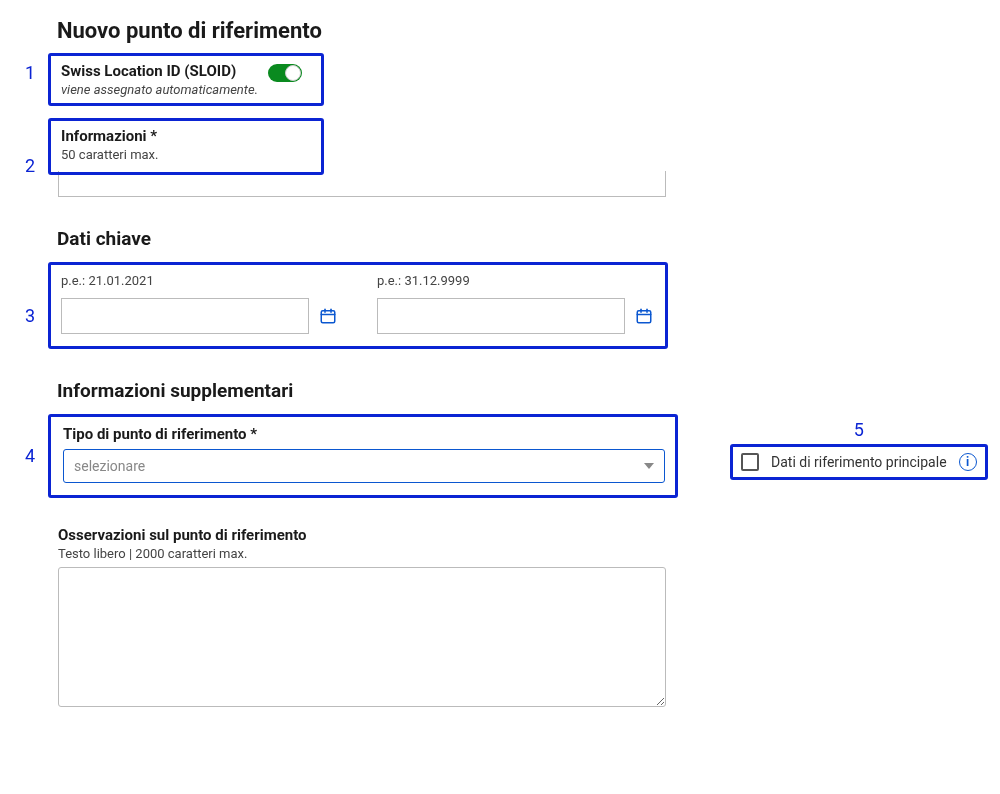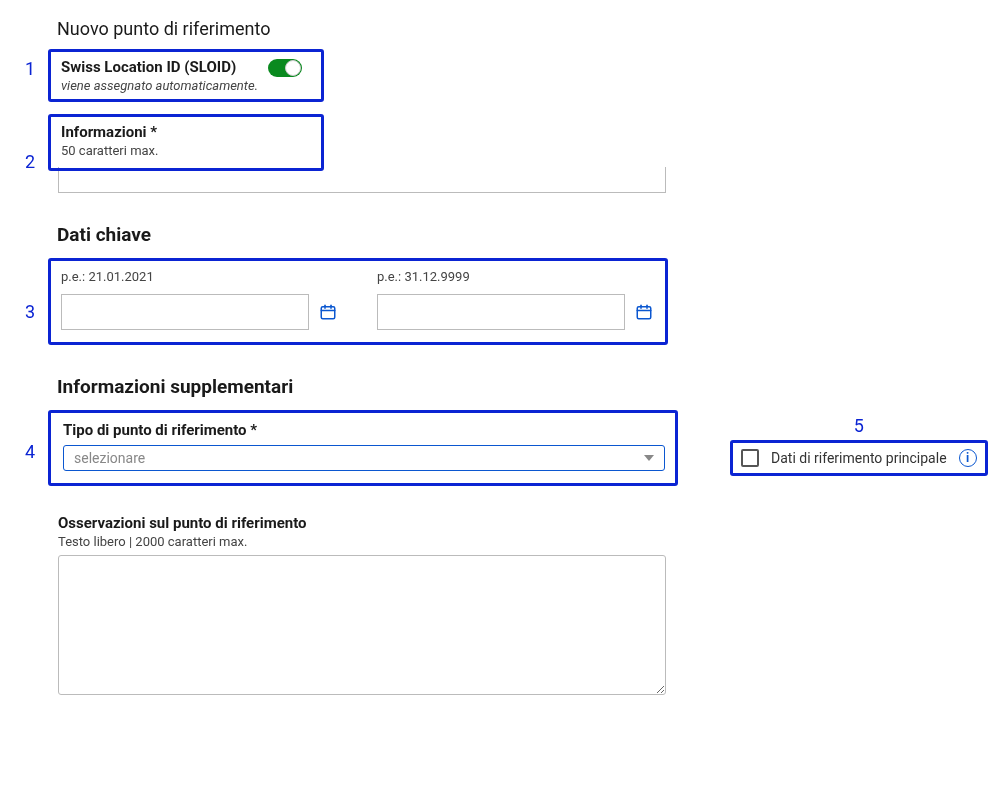--- a/index.html
+++ b/index.html
@@ -5,22 +5,22 @@
   * { box-sizing: border-box; }
   body {
     margin: 0;
     padding: 18px 0 30px 40px;
     font-family: -apple-system, BlinkMacSystemFont, "Segoe UI", Roboto, Arial, sans-serif;
     color: #1a1a1a;
     background: #fff;
     width: 1000px;
   }
   .page-title {
-    font-size: 18px;
-    font-weight: 400;
+    font-size: 22px;
+    font-weight: 700;
     margin: 0 0 10px 17px;
   }
   .section-title {
     font-size: 19px;
     font-weight: 700;
     margin: 30px 0 12px 17px;
   }
   .field-label {
     font-size: 15px;
     font-weight: 700;
@@ -44,21 +44,21 @@
   .date-input {
     width: 248px;
     height: 36px;
     border: 1px solid #bbb;
     background: #fff;
     padding: 4px 8px;
     font-size: 14px;
   }
   .select-input {
     width: 602px;
-    height: 26px;
+    height: 34px;
     border: 1px solid #0b57d0;
     border-radius: 3px;
     padding: 4px 10px;
     color: #888;
     background: #fff;
     display: flex;
     align-items: center;
     justify-content: space-between;
     font-size: 14px;
   }
@@ -164,21 +164,21 @@
     color: #333;
   }
 </style>
 </head>
 <body>
 
 <h1 class="page-title">Nuovo punto di riferimento</h1>
 
 <div class="annot-box" style="width:276px; margin-left:8px; margin-top:8px;">
   <span class="annot-num" style="top:6px;">1</span>
-  <div style="display:flex; align-items:center;gap:28px;">
+  <div style="display:flex; align-items:flex-end;gap:28px;">
     <span class="field-label">Swiss Location ID (SLOID)</span>
     <span class="toggle">
       <span class="toggle-knob"></span>
     </span>
   </div>
   <div class="field-hint italic">viene assegnato automaticamente.</div>
 </div>
 
 <div class="annot-box" style="width:276px; margin-left:8px; margin-top:12px; padding-bottom:10px;">
   <span class="annot-num" style="top:34px;">2</span>

